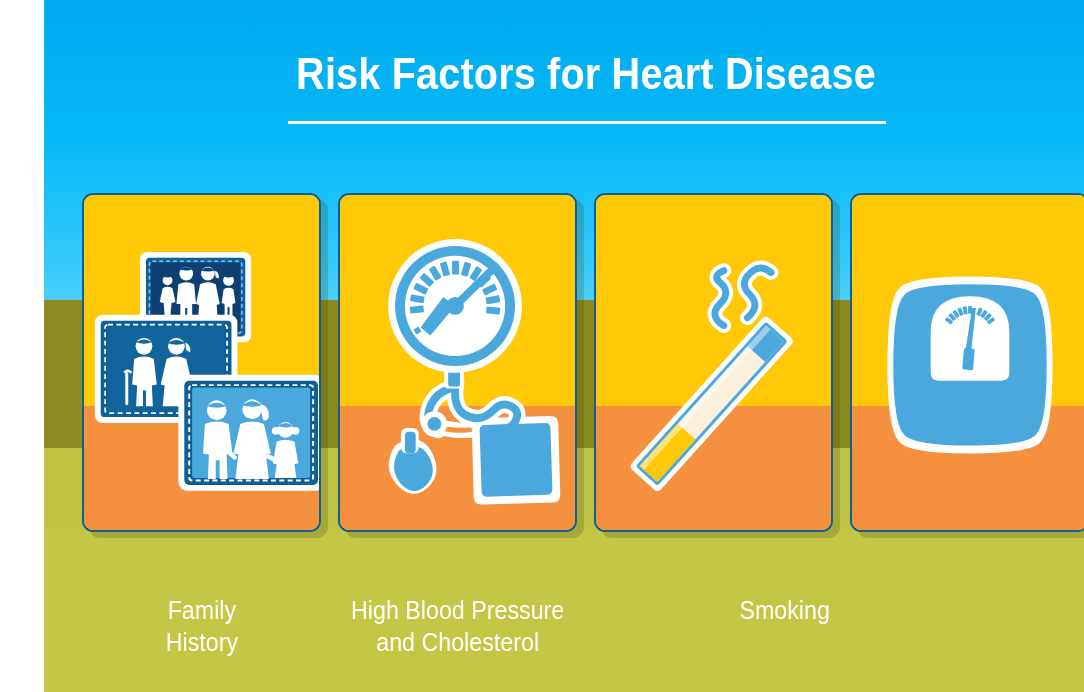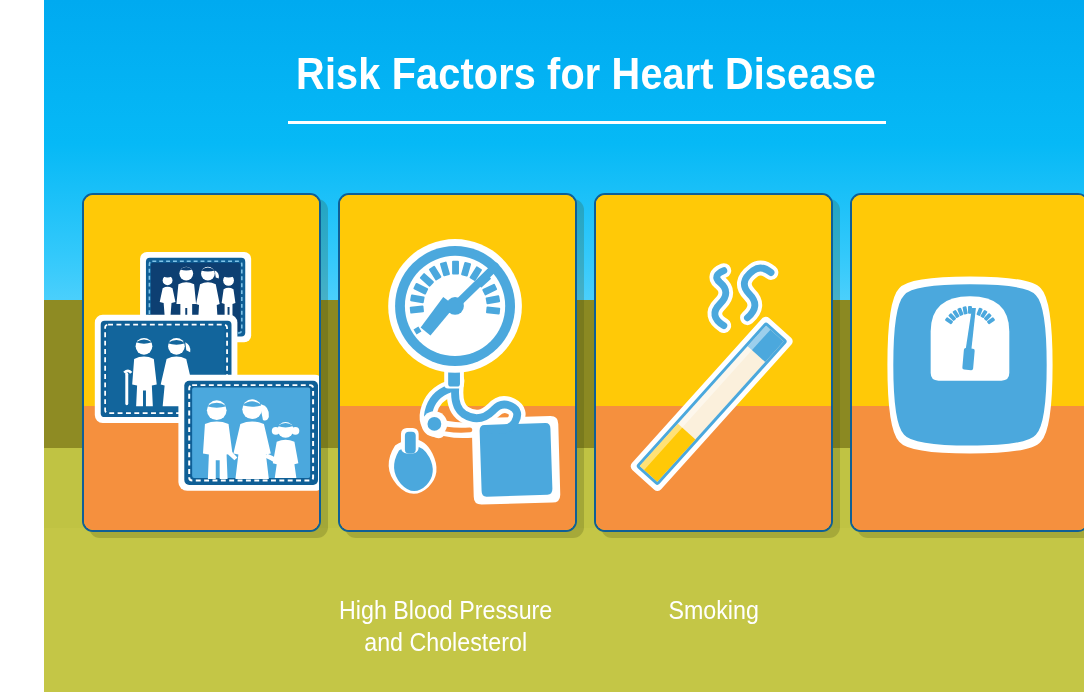--- a/index.html
+++ b/index.html
@@ -109,22 +109,22 @@
     text-align:center;
     color:#ffffff;
     font-size:25px;
     line-height:32px;
     font-family:"Liberation Sans", sans-serif;
     font-weight:normal;
     white-space:pre-line;
   }
   .label > span{ display:inline-block; transform:scaleX(0.93); }
   #label0{ left:38px; }
-  #label1{ left:274px; width:255px; }
-  #label2{ left:550px; }
+  #label1{ left:286px; width:255px; }
+  #label2{ left:550px;text-align:right; }
   #label3{ left:806px; }
 </style>
 </head>
 <body>
 
 <div id="stage">
 
   <div class="sky"></div>
   <div class="ground-far"></div>
   <div class="hill-left"></div>
@@ -336,20 +336,24 @@
         <rect x="118" y="112" width="4" height="8" rx="1" transform="rotate(55 120 142)"></rect>
       </g>
 
       <g>
         <path d="M126 114 L121 160 l-6 0 l7 -46z" fill="#4ba8dd"></path>
         <rect x="113" y="155" width="11" height="22" rx="2" transform="rotate(5 118 166)" fill="#4ba8dd"></rect>
       </g>
     </svg>
   </div>
 
+  <div class="label" id="label0">
+    <span>Family
+History</span>
+  </div>
   <div class="label" id="label1">
     <span>High Blood Pressure
 and Cholesterol</span>
   </div>
   <div class="label" id="label2">
     <span>Smoking</span>
   </div>
 
 </div>
 

